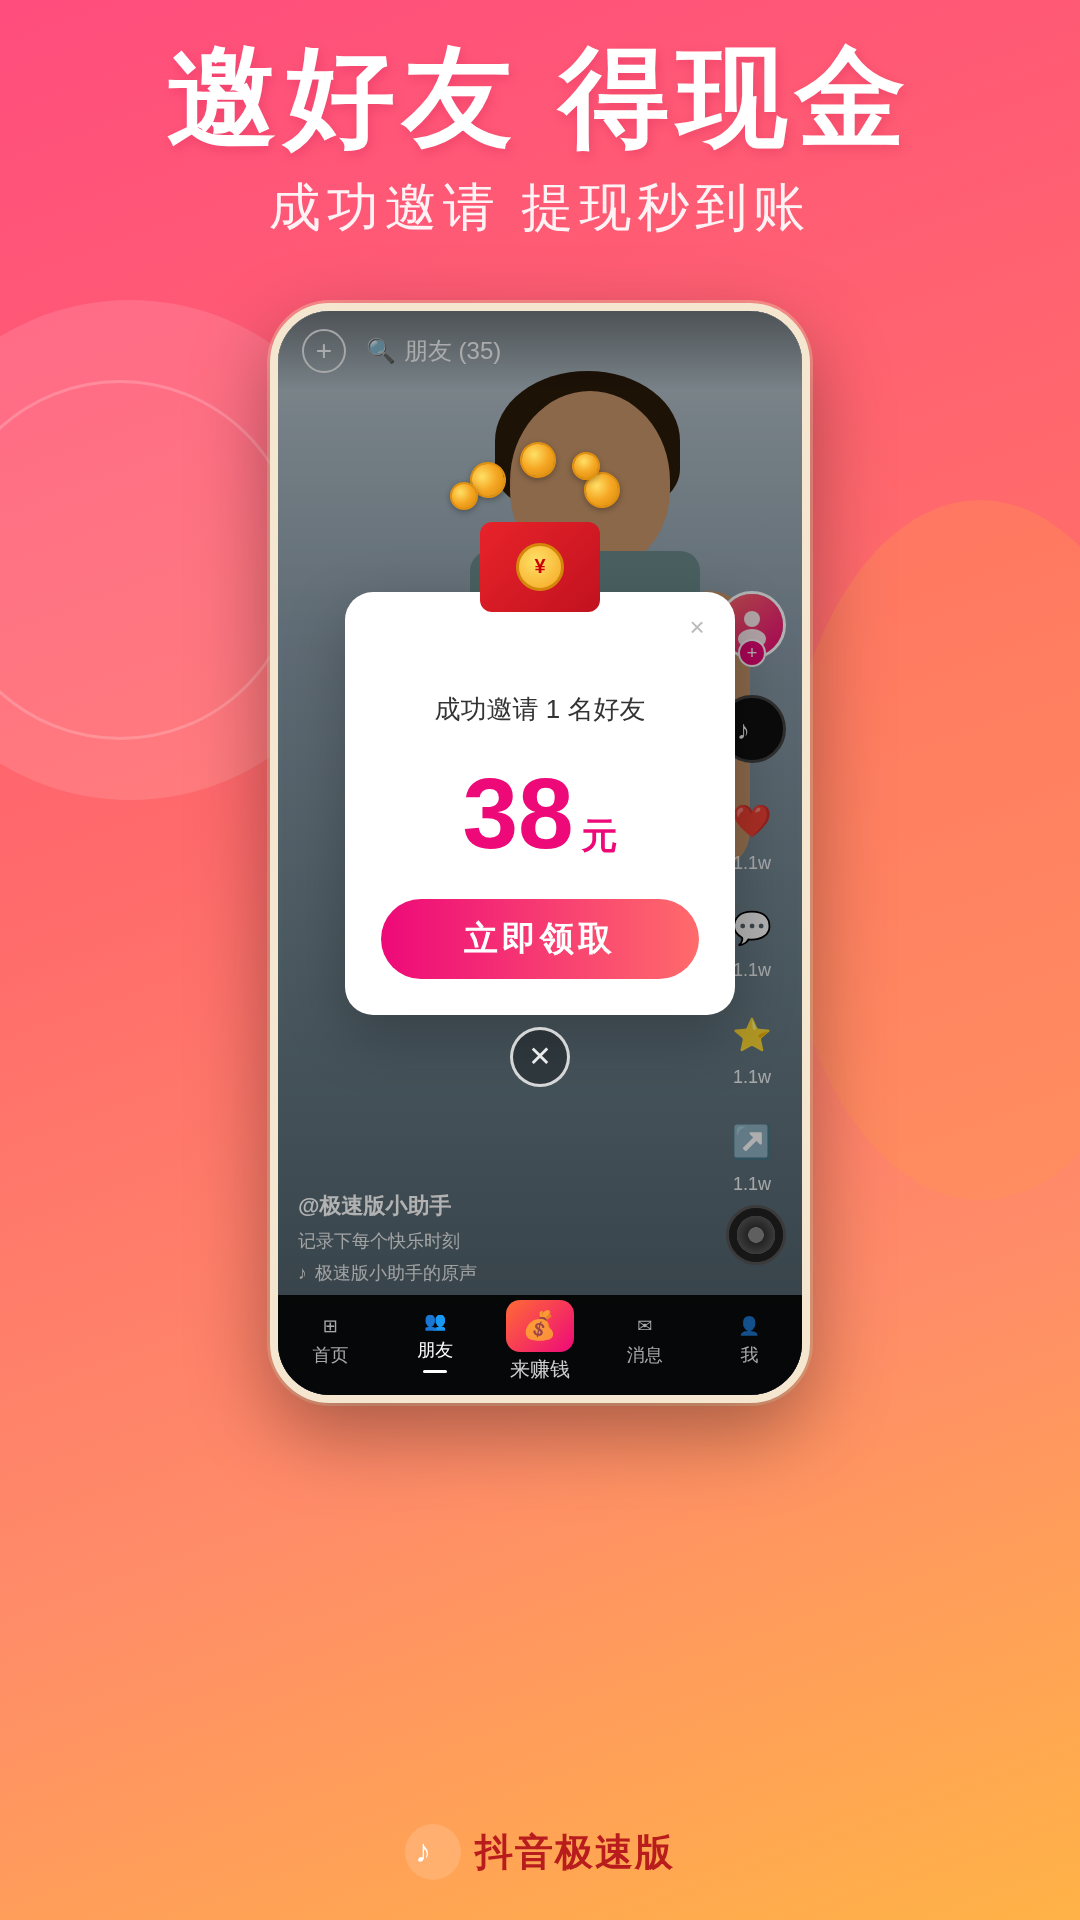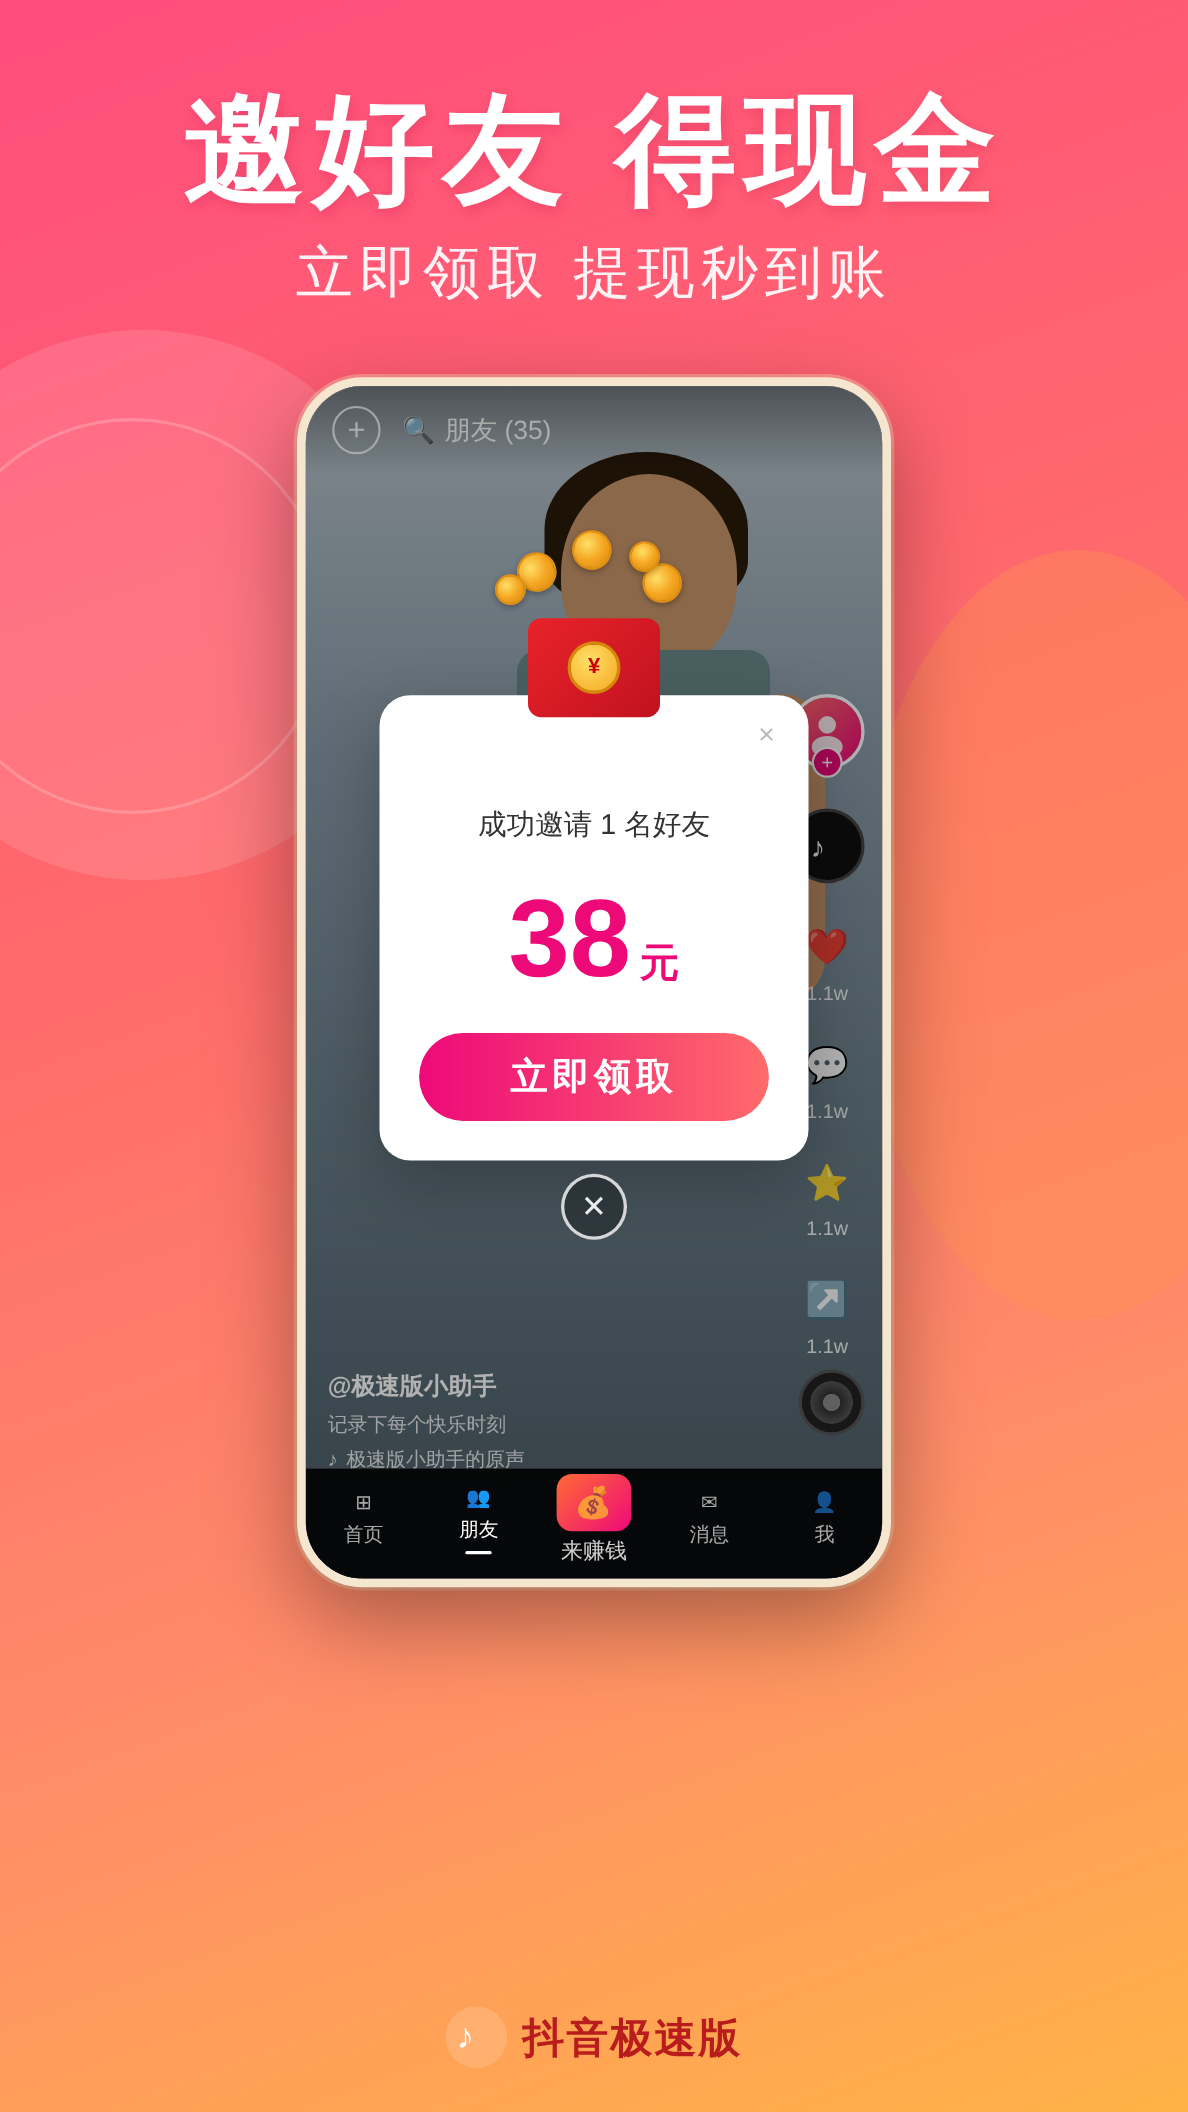--- a/index.html
+++ b/index.html
@@ -44,21 +44,21 @@
       border-radius: 50%;
       background: rgba(255,150,80,0.35);
       z-index: 0;
     }
 
     
     .header-section {
       position: relative;
       z-index: 2;
       text-align: center;
-      padding-top: 76px;
+      padding-top: 36px;
     }
 
     .main-title {
       font-size: 110px;
       font-weight: 900;
       color: #fff;
       letter-spacing: 8px;
       text-shadow: 2px 4px 12px rgba(180,0,60,0.2);
       line-height: 1.1;
     }
@@ -257,21 +257,21 @@
     }
     .sidebar-count {
       color: rgba(255,255,255,0.9);
       font-size: 18px;
       text-align: right;
     }
 
     
     .video-info {
       position: absolute;
-      bottom: 96px;
+      bottom: 110px;
       left: 20px;
       z-index: 10;
       color: white;
     }
     .video-username {
       font-size: 22px;
       font-weight: 600;
       margin-bottom: 8px;
     }
     .video-desc {
@@ -593,21 +593,21 @@
   </style>
 </head>
 <body>
 
 <div class="bg-circle-left"></div>
 <div class="bg-circle-left-inner"></div>
 <div class="bg-circle-right"></div>
 
 <div class="header-section">
   <div class="main-title">邀好友 得现金</div>
-  <div class="sub-title">立即领取 提现秒到账</div>
+  <div class="sub-title">成功邀请 提现秒到账</div>
 </div>
 
 <div class="phone-container">
   <div class="phone-mockup">
     <div class="phone-screen">
 
       <div class="street-bg">
         <div class="building1"></div>
         <div class="building2"></div>
         <div class="tree1"></div>

